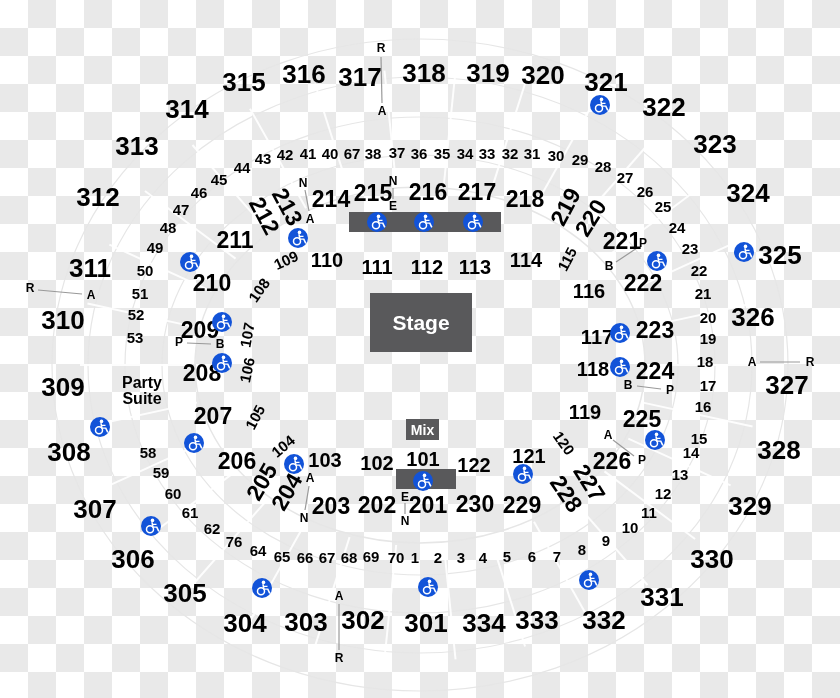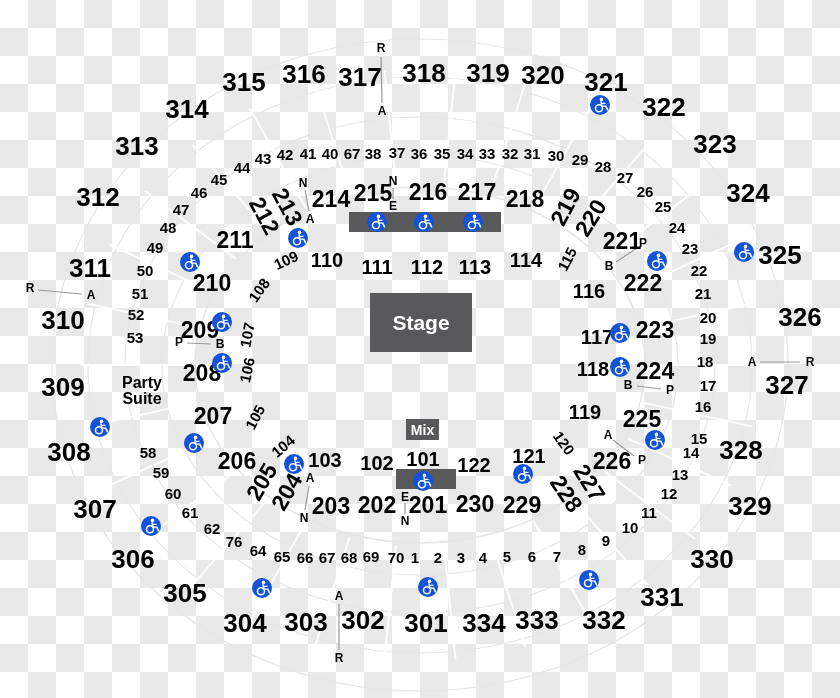--- a/index.html
+++ b/index.html
@@ -120,23 +120,23 @@
     <div class="lbl sec300" style="left: 304px; top: 74px; transform: translate(-50%, -50%);">316</div>
     <div class="lbl sec300" style="left: 360px; top: 77px; transform: translate(-50%, -50%);">317</div>
     <div class="lbl sec300" style="left: 424px; top: 73px; transform: translate(-50%, -50%);">318</div>
     <div class="lbl sec300" style="left: 488px; top: 73px; transform: translate(-50%, -50%);">319</div>
     <div class="lbl sec300" style="left: 543px; top: 75px; transform: translate(-50%, -50%);">320</div>
     <div class="lbl sec300" style="left: 606px; top: 82px; transform: translate(-50%, -50%);">321</div>
     <div class="lbl sec300" style="left: 664px; top: 107px; transform: translate(-50%, -50%);">322</div>
     <div class="lbl sec300" style="left: 715px; top: 144px; transform: translate(-50%, -50%);">323</div>
     <div class="lbl sec300" style="left: 748px; top: 193px; transform: translate(-50%, -50%);">324</div>
     <div class="lbl sec300" style="left: 780px; top: 255px; transform: translate(-50%, -50%);">325</div>
-    <div class="lbl sec300" style="left: 800px; top: 317px; transform: translate(-50%, -50%);">326</div>
+    <div class="lbl sec300" style="left: 753px; top: 317px; transform: translate(-50%, -50%);">326</div>
     <div class="lbl sec300" style="left: 787px; top: 385px; transform: translate(-50%, -50%);">327</div>
-    <div class="lbl sec300" style="left: 741px; top: 450px; transform: translate(-50%, -50%);">328</div>
+    <div class="lbl sec300" style="left: 779px; top: 450px; transform: translate(-50%, -50%);">328</div>
     <div class="lbl sec300" style="left: 750px; top: 506px; transform: translate(-50%, -50%);">329</div>
     <div class="lbl sec300" style="left: 712px; top: 559px; transform: translate(-50%, -50%);">330</div>
     <div class="lbl sec300" style="left: 662px; top: 597px; transform: translate(-50%, -50%);">331</div>
     <div class="lbl sec300" style="left: 604px; top: 620px; transform: translate(-50%, -50%);">332</div>
     <div class="lbl sec300" style="left: 537px; top: 620px; transform: translate(-50%, -50%);">333</div>
     <div class="lbl sec300" style="left: 484px; top: 623px; transform: translate(-50%, -50%);">334</div>
     <div class="lbl sec200" style="left: 428px; top: 505px; transform: translate(-50%, -50%);">201</div>
     <div class="lbl sec200" style="left: 377px; top: 505px; transform: translate(-50%, -50%);">202</div>
     <div class="lbl sec200" style="left: 331px; top: 506px; transform: translate(-50%, -50%);">203</div>
     <div class="lbl sec200" style="left: 287px; top: 492px; transform: translate(-50%, -50%) rotate(-60deg);">204</div>
@@ -214,21 +214,21 @@
     <div class="lbl rownum" style="left: 699px; top: 270px; transform: translate(-50%, -50%);">22</div>
     <div class="lbl rownum" style="left: 703px; top: 293px; transform: translate(-50%, -50%);">21</div>
     <div class="lbl rownum" style="left: 708px; top: 317px; transform: translate(-50%, -50%);">20</div>
     <div class="lbl rownum" style="left: 708px; top: 338px; transform: translate(-50%, -50%);">19</div>
     <div class="lbl rownum" style="left: 705px; top: 361px; transform: translate(-50%, -50%);">18</div>
     <div class="lbl rownum" style="left: 708px; top: 385px; transform: translate(-50%, -50%);">17</div>
     <div class="lbl rownum" style="left: 703px; top: 406px; transform: translate(-50%, -50%);">16</div>
     <div class="lbl rownum" style="left: 699px; top: 426px; transform: translate(-50%, -50%); margin-top: 12px;">15</div>
     <div class="lbl rownum" style="left: 691px; top: 452px; transform: translate(-50%, -50%);">14</div>
     <div class="lbl rownum" style="left: 680px; top: 474px; transform: translate(-50%, -50%);">13</div>
-    <div class="lbl rownum" style="left: 663px; top: 493px; transform: translate(-50%, -50%); margin-left: 6px;">12</div>
+    <div class="lbl rownum" style="left: 663px; top: 493px; transform: translate(-50%, -50%);">12</div>
     <div class="lbl rownum" style="left: 649px; top: 512px; transform: translate(-50%, -50%);">11</div>
     <div class="lbl rownum" style="left: 630px; top: 527px; transform: translate(-50%, -50%);">10</div>
     <div class="lbl rownum" style="left: 606px; top: 540px; transform: translate(-50%, -50%);">9</div>
     <div class="lbl rownum" style="left: 582px; top: 549px; transform: translate(-50%, -50%);">8</div>
     <div class="lbl rownum" style="left: 557px; top: 556px; transform: translate(-50%, -50%);">7</div>
     <div class="lbl rownum" style="left: 532px; top: 556px; transform: translate(-50%, -50%);">6</div>
     <div class="lbl rownum" style="left: 507px; top: 556px; transform: translate(-50%, -50%);">5</div>
     <div class="lbl rownum" style="left: 483px; top: 557px; transform: translate(-50%, -50%);">4</div>
     <div class="lbl rownum" style="left: 461px; top: 557px; transform: translate(-50%, -50%);">3</div>
     <div class="lbl rownum" style="left: 438px; top: 557px; transform: translate(-50%, -50%);">2</div>

